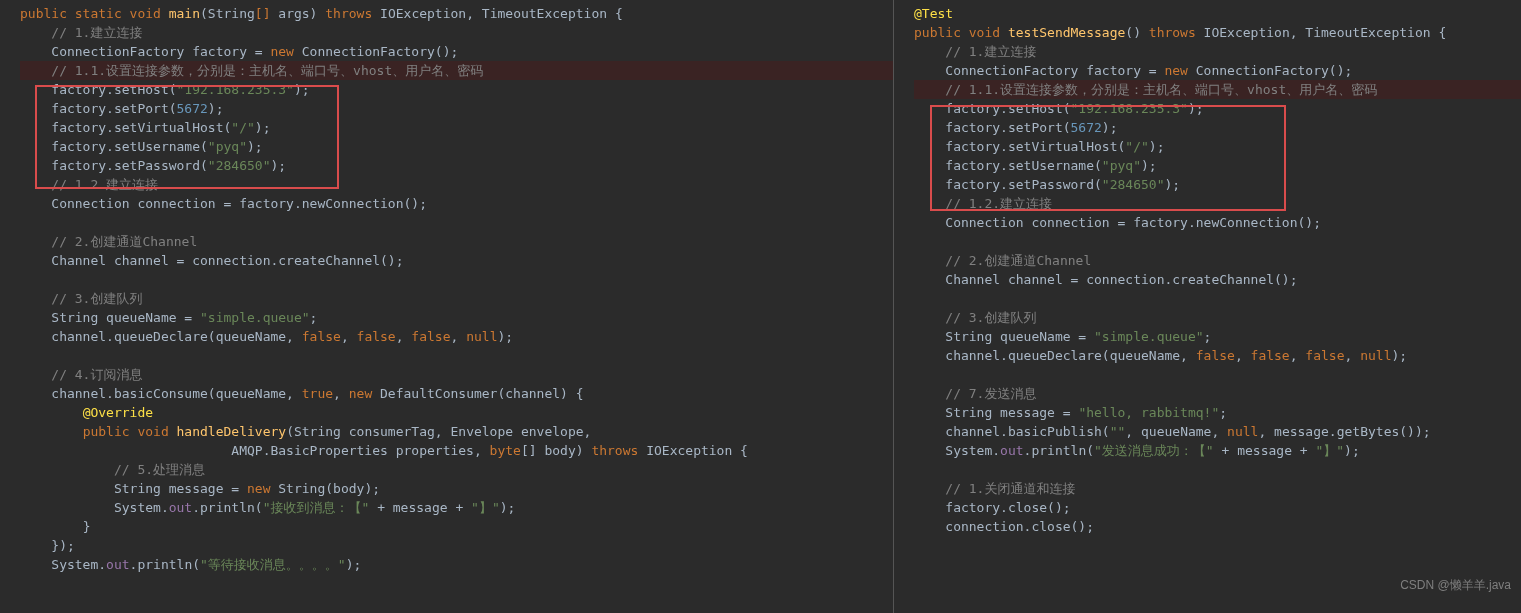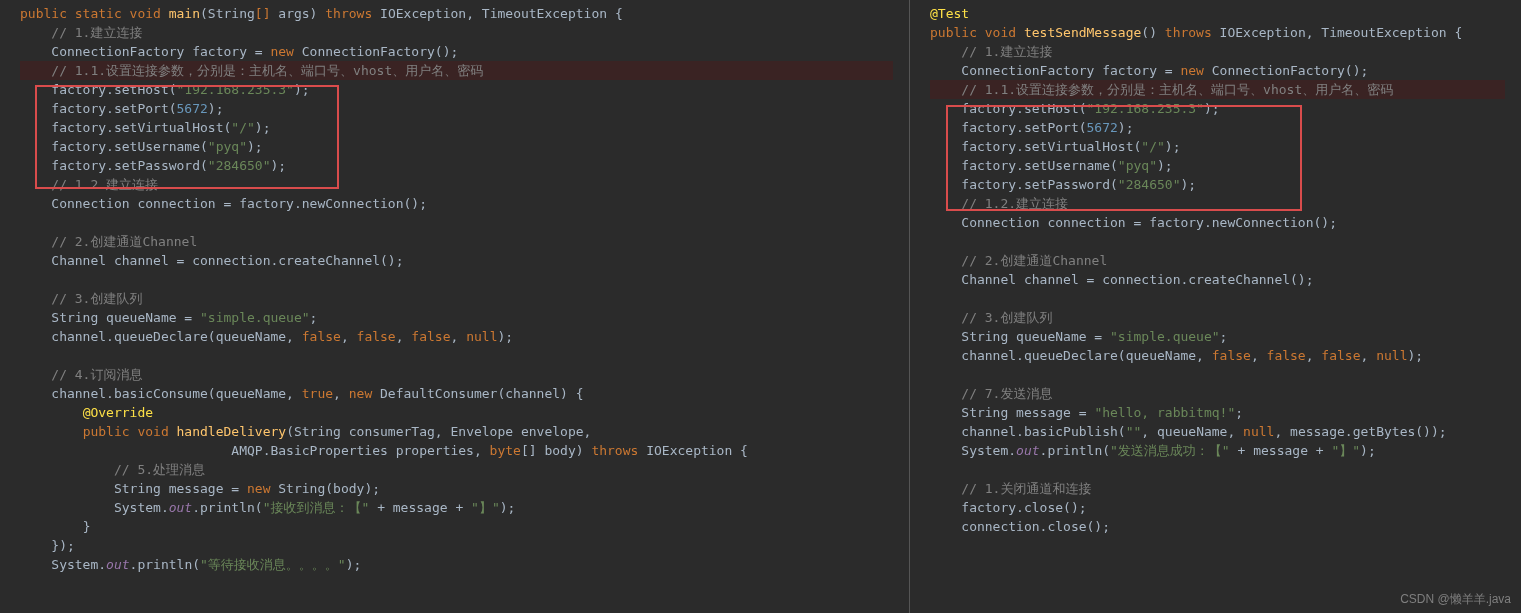--- a/index.html
+++ b/index.html
@@ -1,30 +1,30 @@
 <!DOCTYPE html>
 <html><head>
 <meta charset="utf-8">
 <style>
   html,body{margin:0;padding:0;background:#2b2b2b;font-family:Consolas,"Courier New",monospace;font-size:13px;line-height:19px;color:#a9b7c6}
   .wrap{display:flex;width:1521px;height:613px}
-  .pane{position:relative;overflow:hidden;padding:4px 16px 4px 20px}
+  .pane{position:relative;overflow:hidden;padding:4px 0 4px 20px}
   .left{width:873px;border-right:1px solid #555}
   .right{flex:1}
   pre{margin:0;white-space:pre}
   .kw{color:#cc7832}
   .str{color:#6a8759}
   .num{color:#6897bb}
   .anno{color:#fde047}
   .fn{color:#ffc66d}
   .cmt{color:#808080}
-  .id{font-style:italic;color:#9876aa}
+  .id{color:#9876aa}
   .box{position:absolute;border:2px solid #d94c4c;pointer-events:none}
   .cursor{border-bottom:1px solid #a9b7c6;display:inline-block;width:0}
-  .watermark{position:absolute;bottom:4px;right:10px;color:#7f7f7f;font-size:12px;font-family:Arial,sans-serif}
+  .watermark{position:absolute;bottom:18px;right:10px;color:#7f7f7f;font-size:12px;font-family:Arial,sans-serif}
   .bg-line{background:#3a2323;display:inline-block;width:100%}
 </style>
 </head>
 <body>
 
 <div class="wrap">
 
   <div class="pane left">
     <div class="box" style="left:35px;top:85px;width:300px;height:100px"></div>
 <pre><span class="kw">public static void </span><span class="fn">main</span><span>(String</span><span class="kw">[] </span><span>args) </span><span class="kw">throws </span><span>IOException, TimeoutException {</span>

